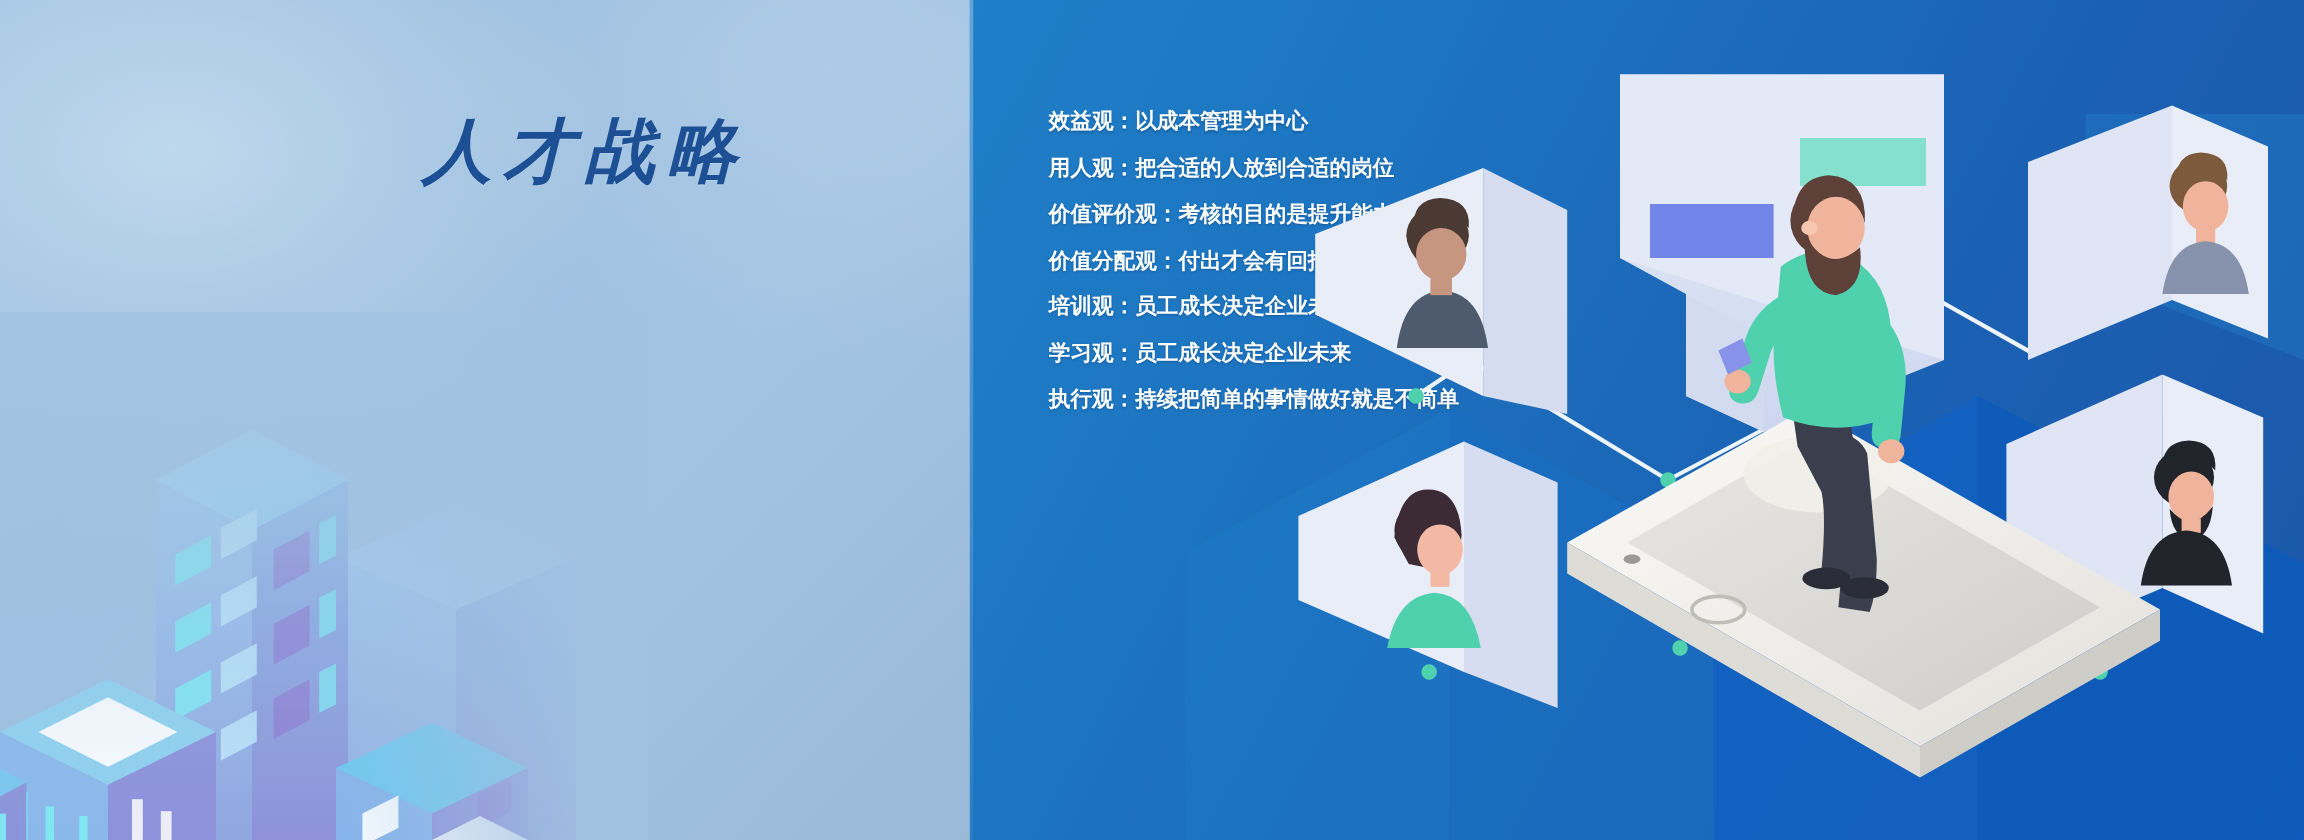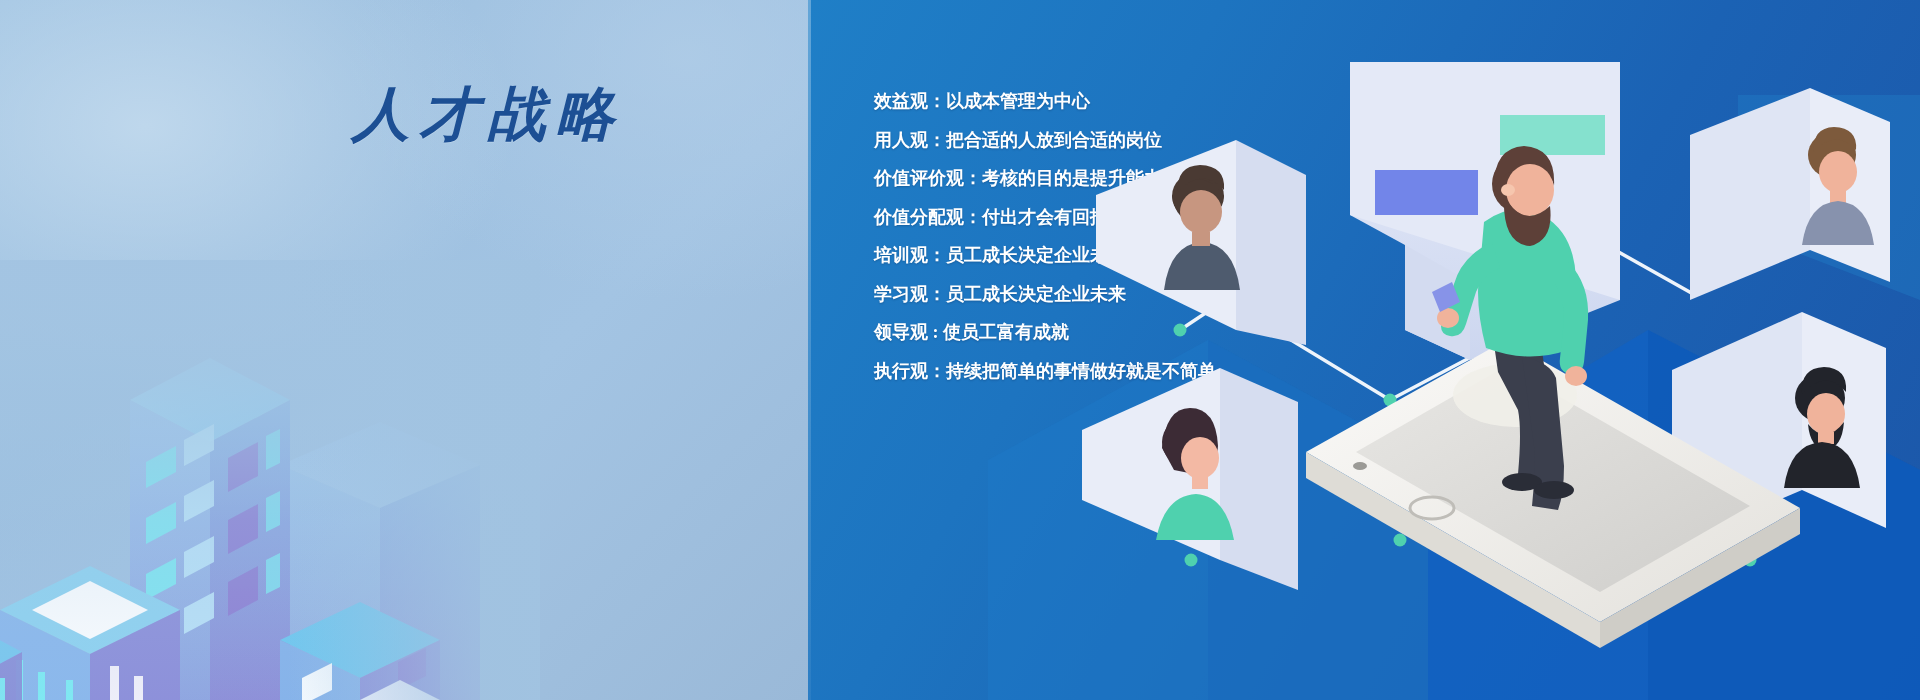--- a/index.html
+++ b/index.html
@@ -26,21 +26,21 @@
     background:linear-gradient(to top, rgba(160,194,224,0) 0%, rgba(160,194,224,.25) 42%, rgba(162,196,226,.82) 78%, rgba(163,196,226,.97) 100%);
     pointer-events:none;
   }
   .city-fade2{
     position:absolute;left:-20px;bottom:-10px;width:560px;height:450px;
     background:linear-gradient(to right, rgba(160,194,224,0) 55%, rgba(161,195,225,.75) 88%, rgba(161,195,225,.95) 100%);
     pointer-events:none;
   }
 
   .title-cn{
-    position:absolute;left:352px;top:76px;
+    position:absolute;left:352px;top:88px;
     font-size:58px;letter-spacing:10px;
     font-family:Liberation Serif, serif;
     font-weight:700;color:#1c4f94;
     text-shadow:0 1px 0 rgba(255,255,255,.18);
     font-style:italic;
   }
 
   
   .right-panel{
     position:relative;width:1112px;height:700px;overflow:hidden;
@@ -175,21 +175,20 @@
 
     <div class="divider-line"></div>
 
     <div class="bullets">
       <div class="bullet">效益观：以成本管理为中心</div>
       <div class="bullet">用人观：把合适的人放到合适的岗位</div>
       <div class="bullet">价值评价观：考核的目的是提升能力与业绩</div>
       <div class="bullet">价值分配观：付出才会有回报</div>
       <div class="bullet">培训观：员工成长决定企业未来</div>
       <div class="bullet">学习观：员工成长决定企业未来</div>
-      <div class="bullet">领导观 : 使员工富有成就</div>
       <div class="bullet">执行观：持续把简单的事情做好就是不简单</div>
     </div>
 
     <svg class="illus" viewBox="0 0 860 700">
       <defs>
         <linearGradient id="cardg" x1="0" y1="0" x2="0" y2="1">
           <stop offset="0%" stop-color="#eef1fa"></stop>
             <stop offset="100%" stop-color="#d8dff2"></stop>
         </linearGradient>
         <linearGradient id="bubbleg" x1="0" y1="0" x2="0" y2="1">

